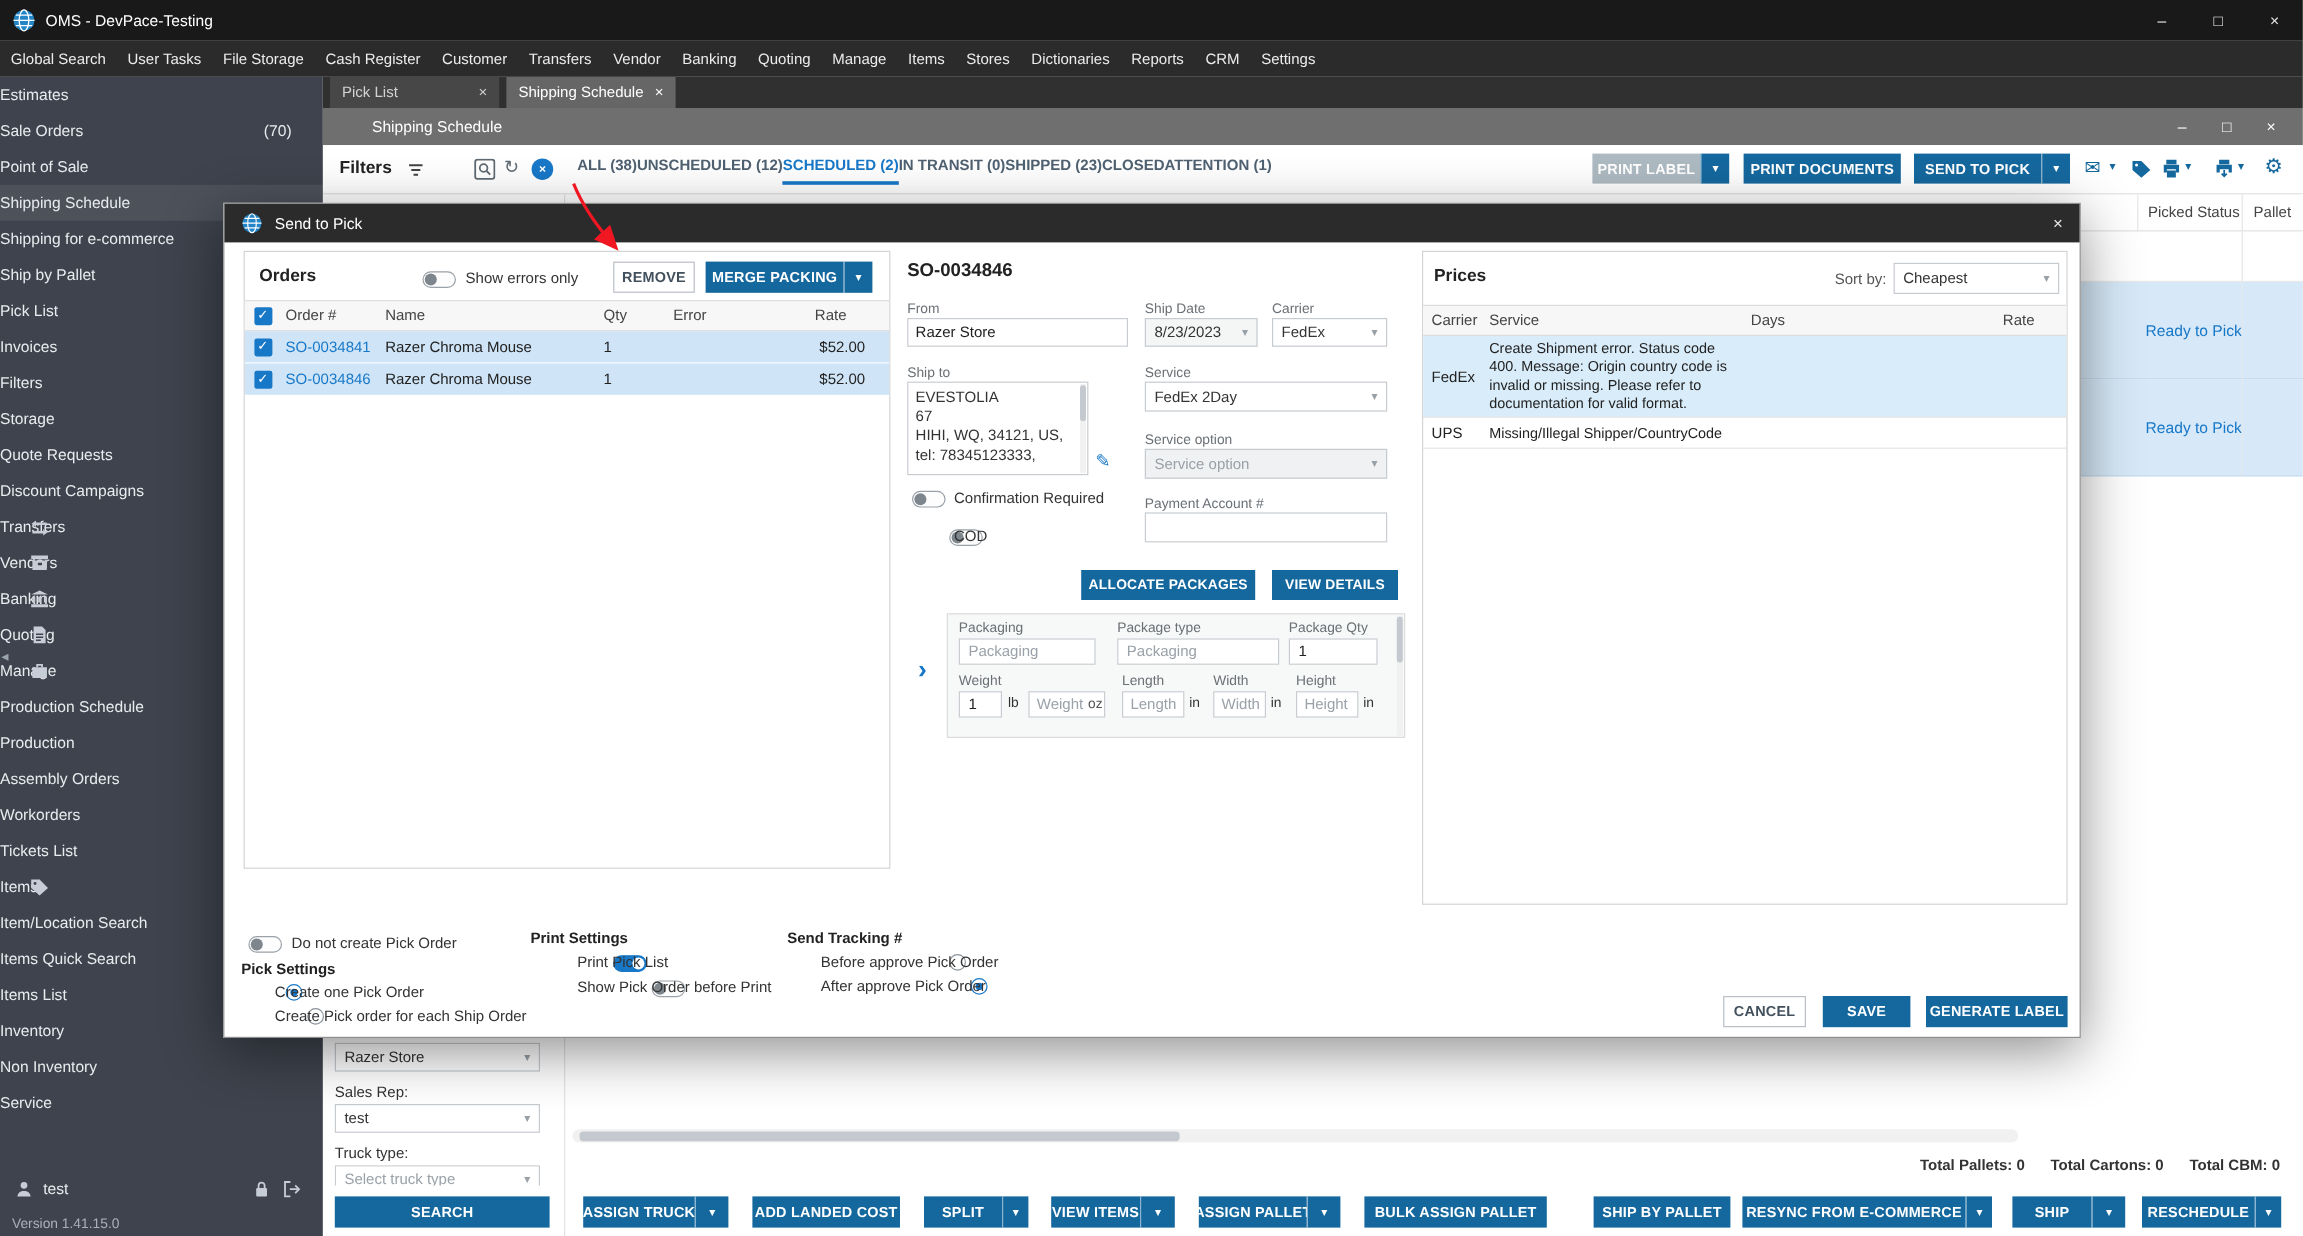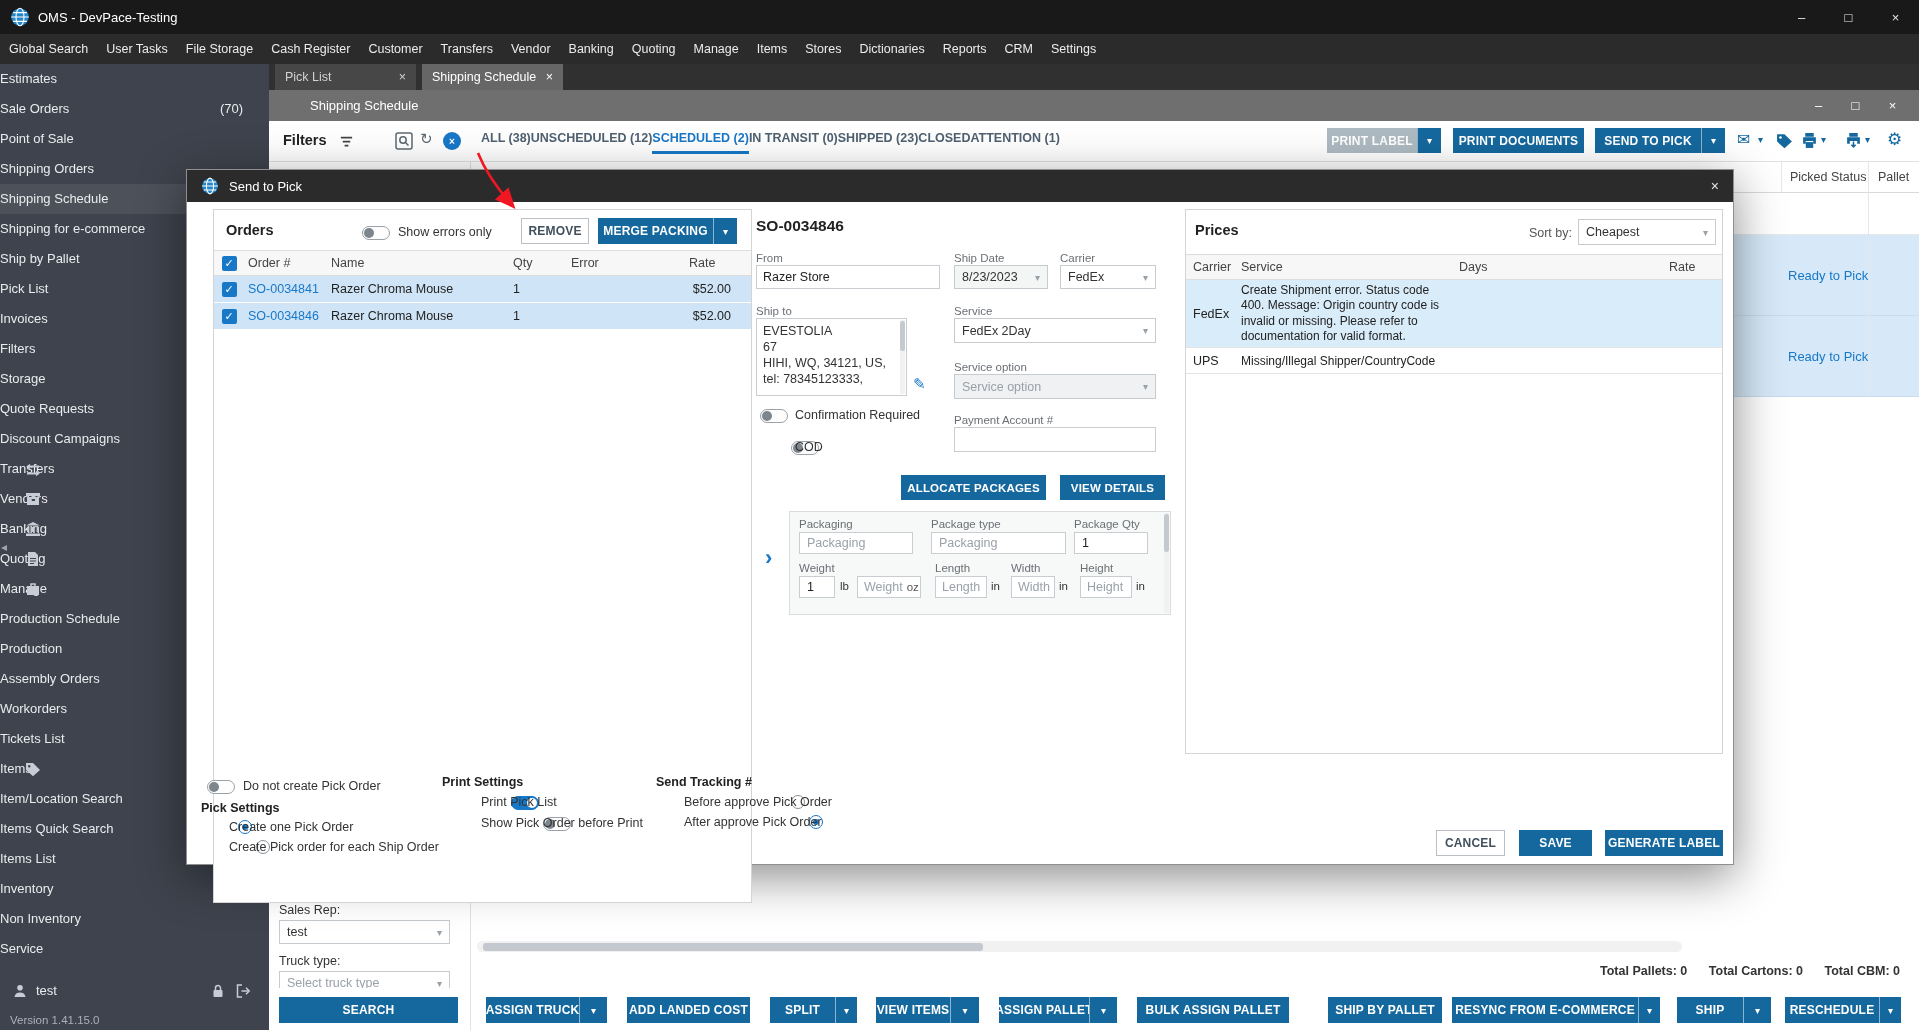--- a/index.html
+++ b/index.html
@@ -127,21 +127,20 @@
   <span class="mi">Settings</span>
 </div>
 
 <div class="a sidebar">
   <div class="si">Estimates</div>
   <div class="si">
     <span>Sale Orders</span>
     <span class="badge">(70)</span>
   </div>
   <div class="si">Point of Sale</div>
-  <div class="si">Shipping Orders</div>
   <div class="si hl">Shipping Schedule</div>
   <div class="si">Shipping for e-commerce</div>
   <div class="si">Ship by Pallet</div>
   <div class="si">Pick List</div>
   <div class="si">Invoices</div>
   <div class="si">Filters</div>
   <div class="si">Storage</div>
   <div class="si">Quote Requests</div>
   <div class="si">Discount Campaigns</div>
   <div class="si">
@@ -397,21 +396,21 @@
           <circle cx="8" cy="8" r="7" fill="#2285c8"></circle>
           <ellipse cx="8" cy="8" rx="3.2" ry="7" fill="none" stroke="#fff" stroke-width=".9"></ellipse>
           <path d="M1 8h14M2.5 4.5h11M2.5 11.5h11" stroke="#fff" stroke-width=".9" fill="none"></path>
         </svg>
     </span>
     <span style="margin-left:42px;font-size:13px">Send to Pick</span>
     <span class="a" style="right:14px;top:8px;font-size:14px;color:#e8e8e8">×</span>
   </div>
 
   
-  <div class="panel" style="left:26px;top:39px;width:539px;height:694px">
+  <div class="panel" style="left:16px;top:39px;width:539px;height:515px">
     <span class="a ptitle" style="left:12px;top:12px">Orders</span>
     <span class="a tg" style="left:148px;top:16px"></span>
     <span class="a ctl-lbl" style="left:184px;top:15px">Show errors only</span>
     <div class="a btn white" style="left:307px;top:8px;width:68px;height:26px">REMOVE</div>
     <div class="a btn blue" style="left:384px;top:8px;width:115px;height:26px">MERGE PACKING</div>
     <div class="a ddseg" style="left:499px;top:8px;width:24px;height:26px">
         <span>▾</span>
       </div>
 
     <div class="thead" style="left:0;top:40px;width:537px;height:26px">

